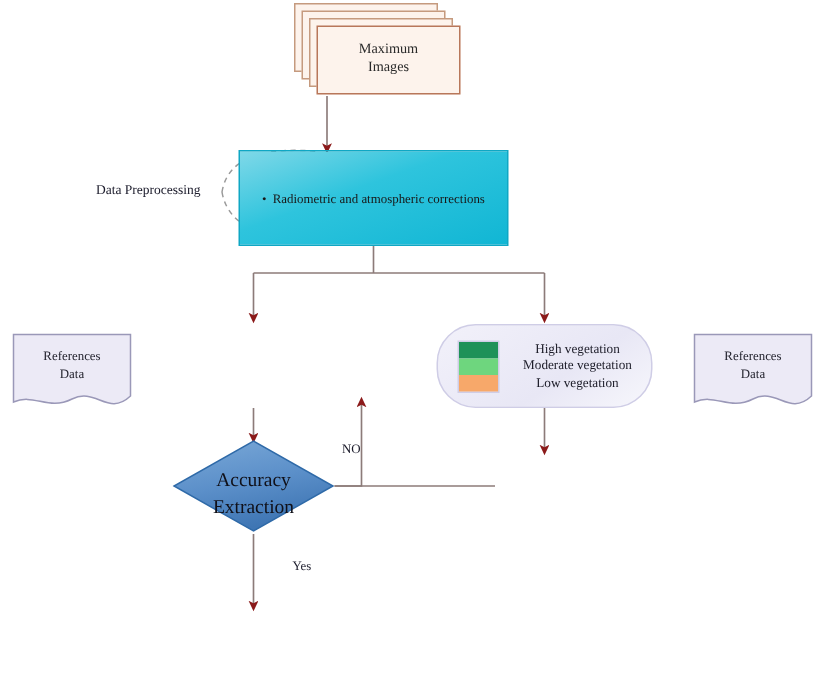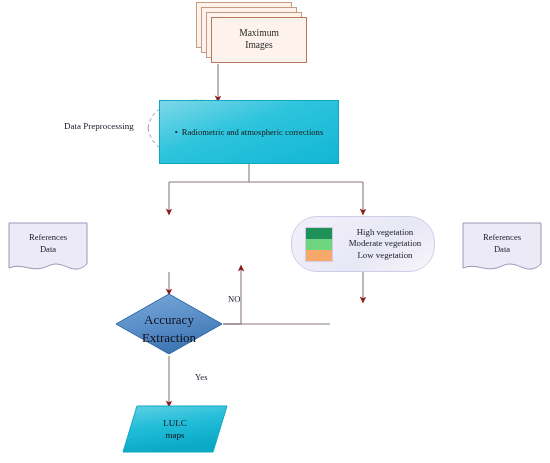--- a/index.html
+++ b/index.html
@@ -188,30 +188,14 @@
       <div>Accuracy</div>
       <div>Extraction</div>
     </div>
   </div>
 
   <div class="edge-label" style="left:228px;top:294px;">NO</div>
 
   <div class="edge-label" style="left:155px;top:372px;margin-left:40px;">Yes</div>
 
 
-  <div class="para" style="left:122px;top:405px;width:106px;height:48px;">
-    <svg width="106" height="48" viewBox="0 0 106 48">
-      <defs>
-        <linearGradient id="pg2" x1="0" y1="0" x2="0.3" y2="1">
-          <stop offset="0%" stop-color="#5fd2e4"></stop>
-          <stop offset="50%" stop-color="#21bcd8"></stop>
-          <stop offset="100%" stop-color="#0aa9c6"></stop>
-        </linearGradient>
-      </defs>
-      <path d="M15,1 H105 L91,47 H1 Z" fill="url(#pg2)" stroke="#0fa7c4" stroke-width="1"></path>
-    </svg>
-    <div class="para-text">
-      <span>LULC</span>
-      <span>maps</span>
-    </div>
-  </div>
 
 </div>
 
 </body></html>

